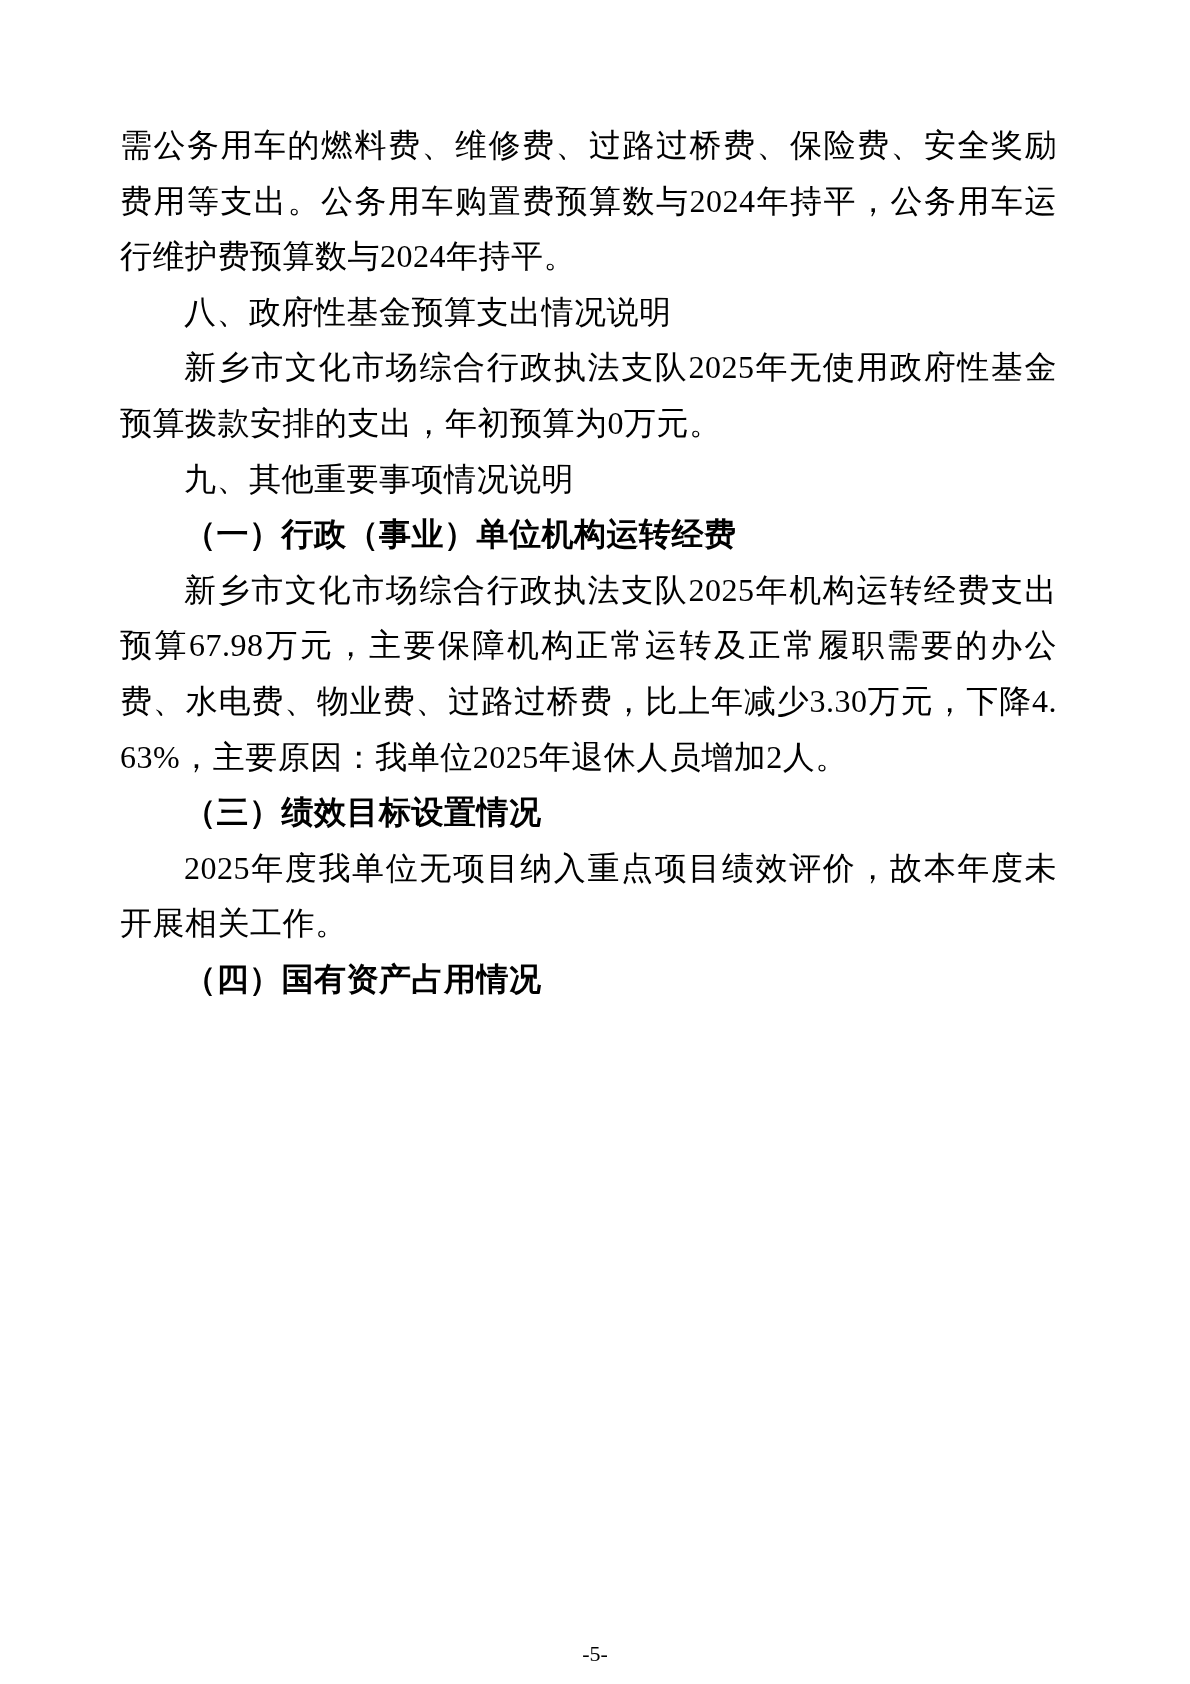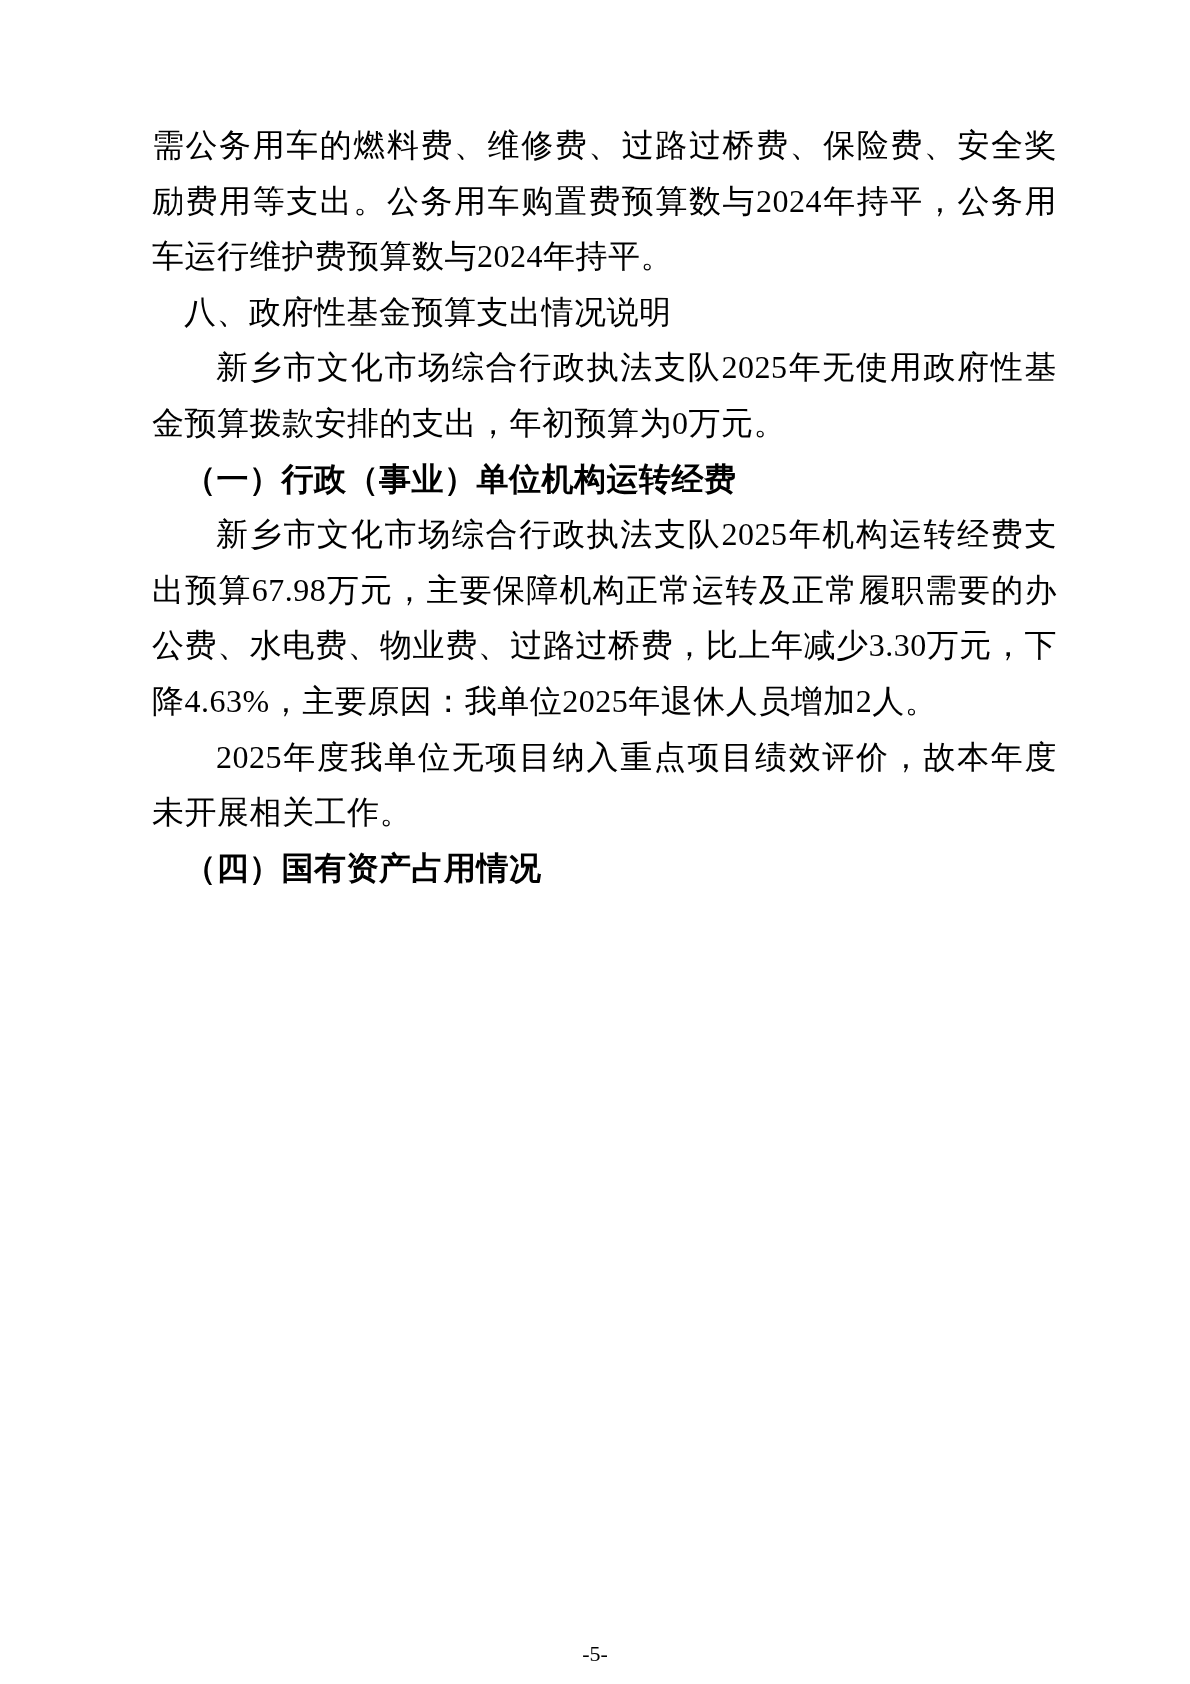--- a/index.html
+++ b/index.html
@@ -33,21 +33,20 @@
     text-align: justify;
     text-justify: inter-character;
     word-break: break-all;
     letter-spacing: 0.5px;
     color: #000000;
   }
   
   .content p.body {
     text-indent: 2em;
     font-family: "Liberation Serif", serif;
-    margin-left: 32px;
   }
   .content p.body.no-indent {
     text-indent: 0;
   }
   
   .content h2.heading {
     text-indent: 2em;
     font-family: "Liberation Sans", sans-serif;
     font-weight: 400;
   }
@@ -74,27 +73,29 @@
 
 <div class="page">
   <div class="content">
 
     <p class="body no-indent">需公务用车的燃料费、维修费、过路过桥费、保险费、安全奖励费用等支出。公务用车购置费预算数与2024年持平，公务用车运行维护费预算数与2024年持平。</p>
 
     <h2 class="heading">八、政府性基金预算支出情况说明</h2>
 
     <p class="body">新乡市文化市场综合行政执法支队2025年无使用政府性基金预算拨款安排的支出，年初预算为0万元。</p>
 
+    <h2 class="heading">九、其他重要事项情况说明</h2>
 
     <h3 class="subheading">（一）行政（事业）单位机构运转经费</h3>
 
     <p class="body">新乡市文化市场综合行政执法支队2025年机构运转经费支出预算67.98万元，主要保障机构正常运转及正常履职需要的办公费、水电费、物业费、过路过桥费，比上年减少3.30万元，下降4.63%，主要原因：我单位2025年退休人员增加2人。</p>
 
 
 
+    <h3 class="subheading">（三）绩效目标设置情况</h3>
 
 
     <p class="body">2025年度我单位无项目纳入重点项目绩效评价，故本年度未开展相关工作。</p>
 
     <h3 class="subheading">（四）国有资产占用情况</h3>
 
 
   </div>
 
   <div class="page-number">-5-</div>

